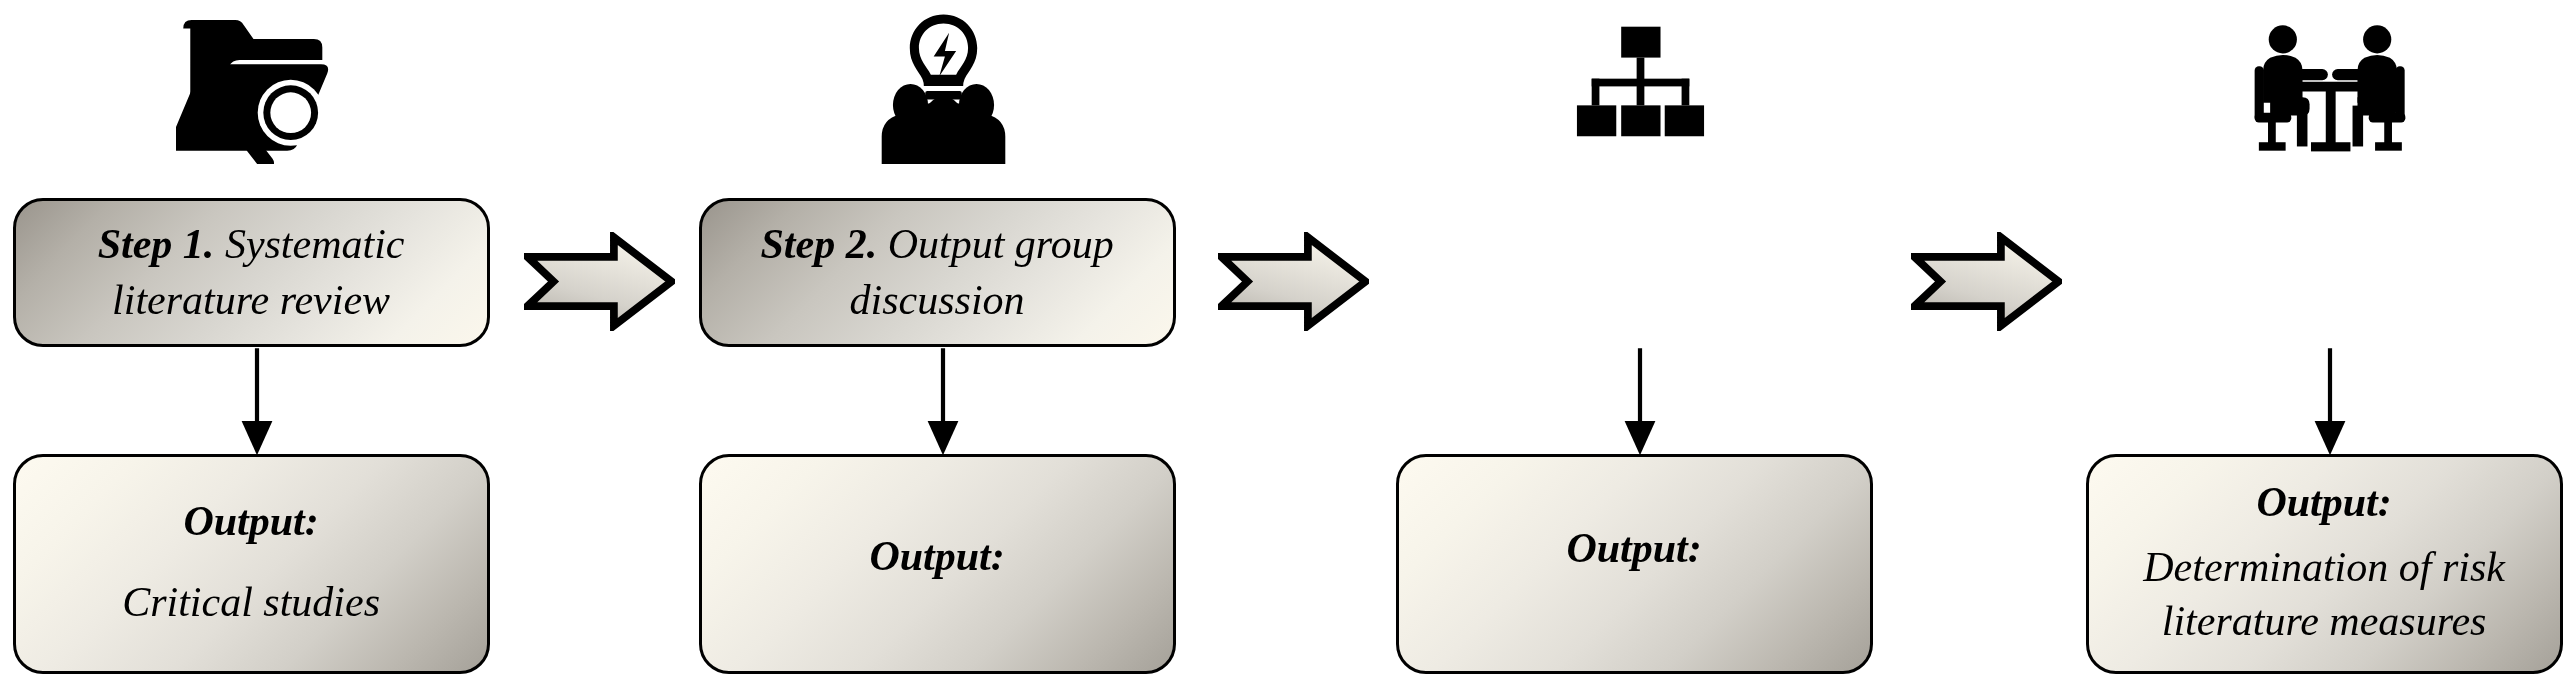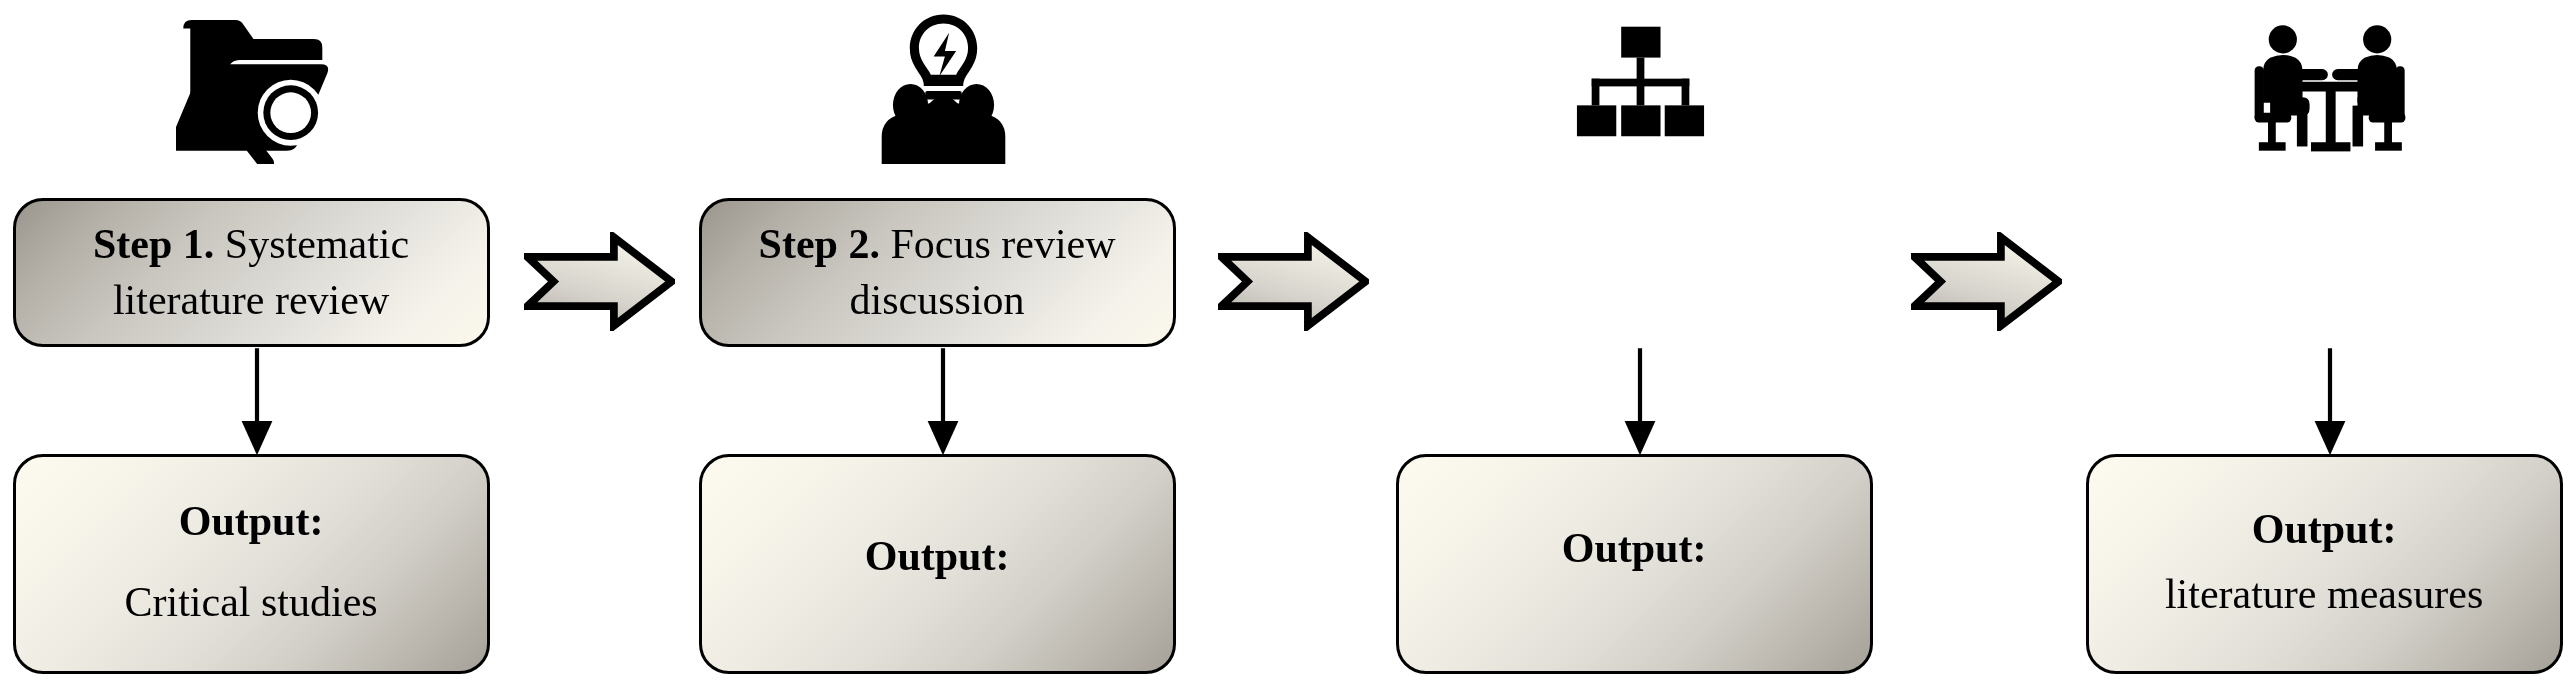--- a/index.html
+++ b/index.html
@@ -13,20 +13,21 @@
     position: relative;
     overflow: hidden;
     font-family: "Liberation Serif", "DejaVu Serif", serif;
   }
 
   #flow {
     position: absolute;
     left: 0; top: 0;
     width: 2096px;
     height: 686px;
+    font-style: italic;
   }
 
   
   .column {
     position: absolute;
     top: 0;
     width: 500px;
     height: 686px;
   }
   .col-0 { left: 7px;   }
@@ -194,21 +195,21 @@
         <path fill="#000" d="M22 215 v-39 q0-25 26-32 q15-5 30 0 q26 7 26 32 v39 z"></path>
         <ellipse cx="157" cy="131" rx="25" ry="30" fill="#000"></ellipse>
         <path fill="#000" d="M116 215 v-39 q0-25 26-32 q15-5 30 0 q26 7 26 32 v39 z"></path>
         <ellipse cx="110" cy="152" rx="28" ry="33" fill="#000"></ellipse>
         <path fill="#000" d="M66 215 v-43 q0-28 29-36 q15-5 30 0 q29 8 29 36 v43 z"></path>
       </svg>
     </div>
 
     <div class="step-box">
       <div class="step-text">
-        <b>Step 2.</b><span> Focus review discussion</span>
+        <b>Step 2.</b><span> Output group discussion</span>
       </div>
     </div>
 
     <div class="vconn">
       <svg width="56" height="109" viewBox="0 0 80 155">
         <rect x="37" y="0" width="6" height="108" fill="#000"></rect>
         <polygon points="18,104 62,104 40,153" fill="#000"></polygon>
       </svg>
     </div>
 
@@ -284,20 +285,21 @@
     <div class="vconn">
       <svg width="56" height="109" viewBox="0 0 80 155">
         <rect x="37" y="0" width="6" height="108" fill="#000"></rect>
         <polygon points="18,104 62,104 40,153" fill="#000"></polygon>
       </svg>
     </div>
 
     <div class="output-box">
       <div class="output-title">Output:</div>
       <div class="gap-sm"></div>
+      <div class="output-body">Determination of risk</div>
       <div class="output-body">literature measures</div>
     </div>
   </div>
 
   <div class="harrow harrow-0">
     <svg width="151" height="99" viewBox="0 0 215 140">
       <defs>
         <linearGradient id="ag0" x1="0" y1="1" x2="0.45" y2="0">
           <stop offset="0%" stop-color="#b0aca4"></stop>
           <stop offset="45%" stop-color="#d5d2cb"></stop>

